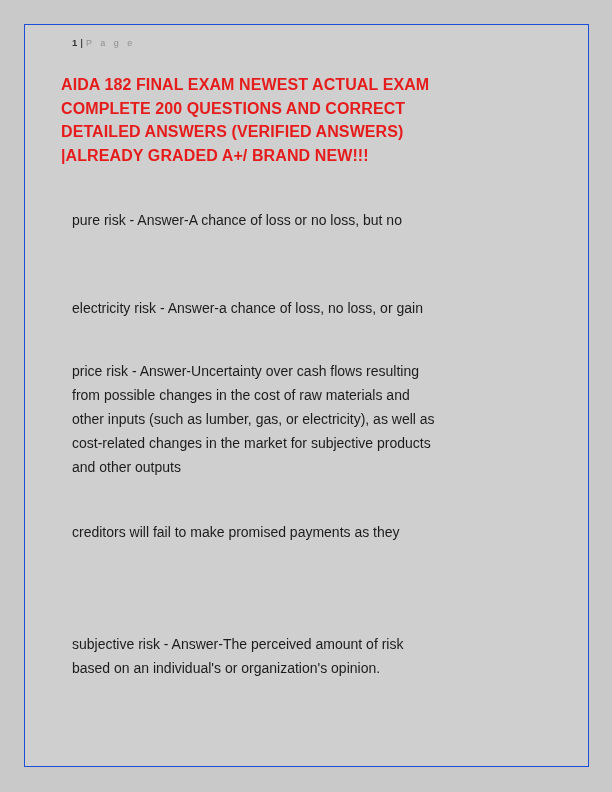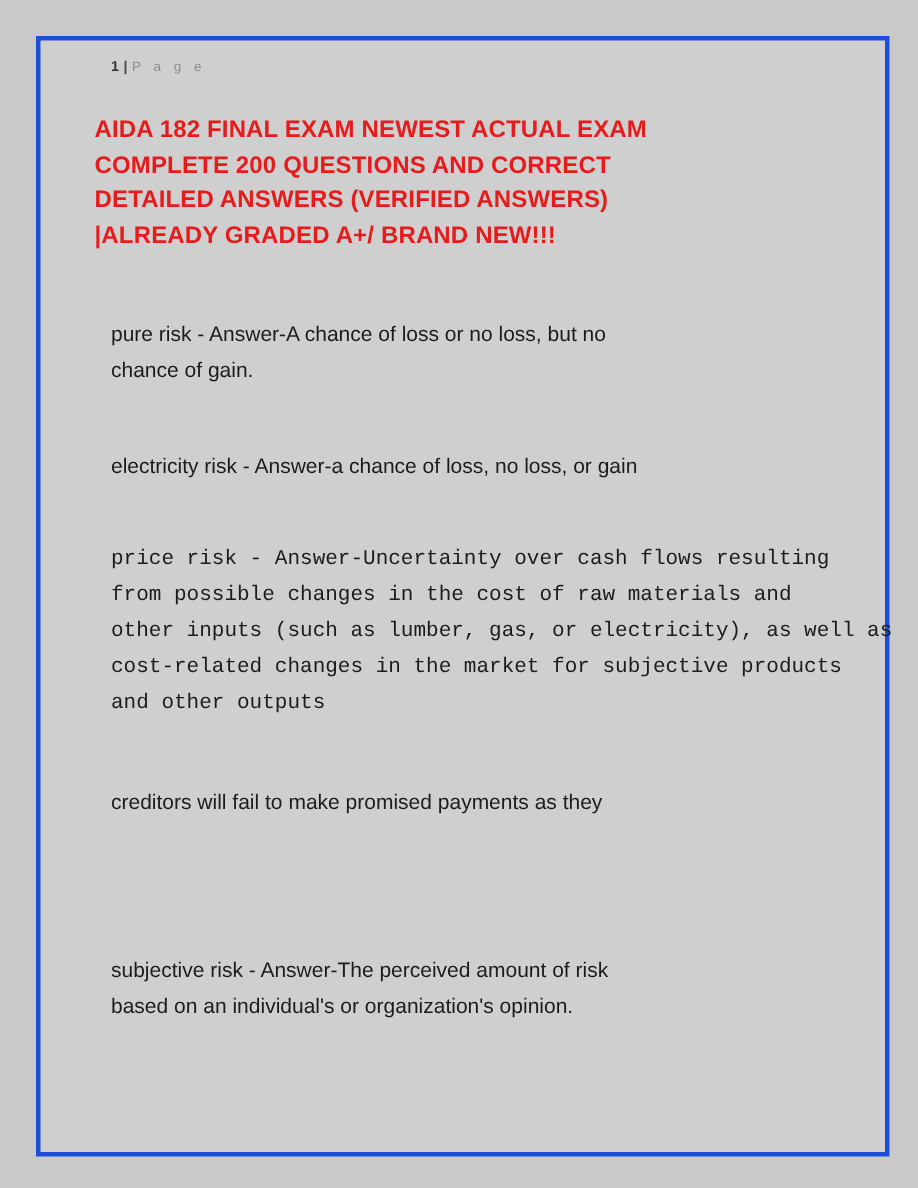--- a/index.html
+++ b/index.html
@@ -14,21 +14,21 @@
     position: relative;
     overflow: hidden;
   }
   .page {
     position: absolute;
     left: 24px;
     top: 24px;
     width: 563px;
     height: 741px;
     background: #cfcfcf;
-    border: 3px solid #1d4ed8;
+    border: 1px solid #1d4ed8;
     box-sizing: content-box;
   }
   .page-header {
     position: absolute;
     left: 47px;
     top: 12px;
     font-size: 9.5px;
     color: #3a3a3a;
     white-space: nowrap;
   }
@@ -60,21 +60,21 @@
   .para {
     position: absolute;
     left: 47px;
     width: 500px;
     font-size: 14px;
     line-height: 24px;
     color: #1c1c1c;
   }
   .p1 { top: 183px; }
   .p2 { top: 271px; }
-  .p3 { top: 334px; font-family: Liberation Mono, monospace; }
+  .p3 { top: 334px; }
   .p4 { top: 495px; }
   .p5 { top: 607px; }
   .line { white-space: nowrap; }
 </style>
 </head>
 <body>
 
 <div class="page">
 
   <div class="page-header">
@@ -83,21 +83,20 @@
 
   <div class="doc-title">
     <div class="line">AIDA 182 FINAL EXAM NEWEST ACTUAL EXAM</div>
     <div class="line">COMPLETE 200 QUESTIONS AND CORRECT</div>
     <div class="line">DETAILED ANSWERS (VERIFIED ANSWERS)</div>
     <div class="line">|ALREADY GRADED A+/ BRAND NEW!!!</div>
   </div>
 
   <div class="para p1">
     <div class="line">pure risk - Answer-A chance of loss or no loss, but no</div>
-    <div class="line">chance of gain.</div>
   </div>
 
   <div class="para p2">
     <div class="line">electricity risk - Answer-a chance of loss, no loss, or gain</div>
   </div>
 
   <div class="para p3">
     <div class="line">price risk - Answer-Uncertainty over cash flows resulting</div>
     <div class="line">from possible changes in the cost of raw materials and</div>
     <div class="line">other inputs (such as lumber, gas, or electricity), as well as</div>

